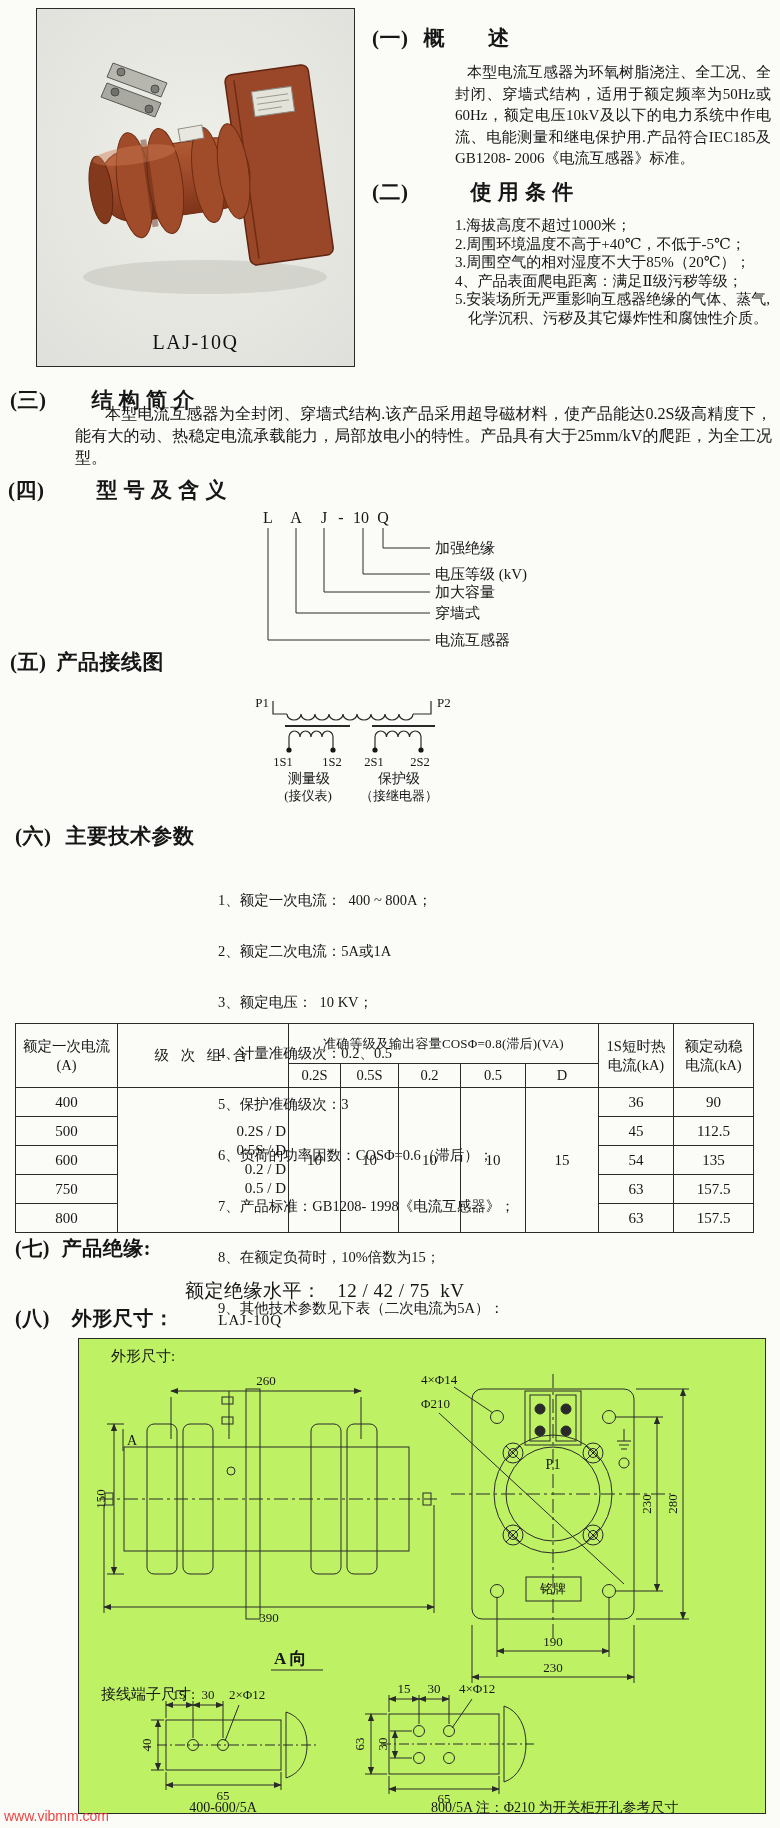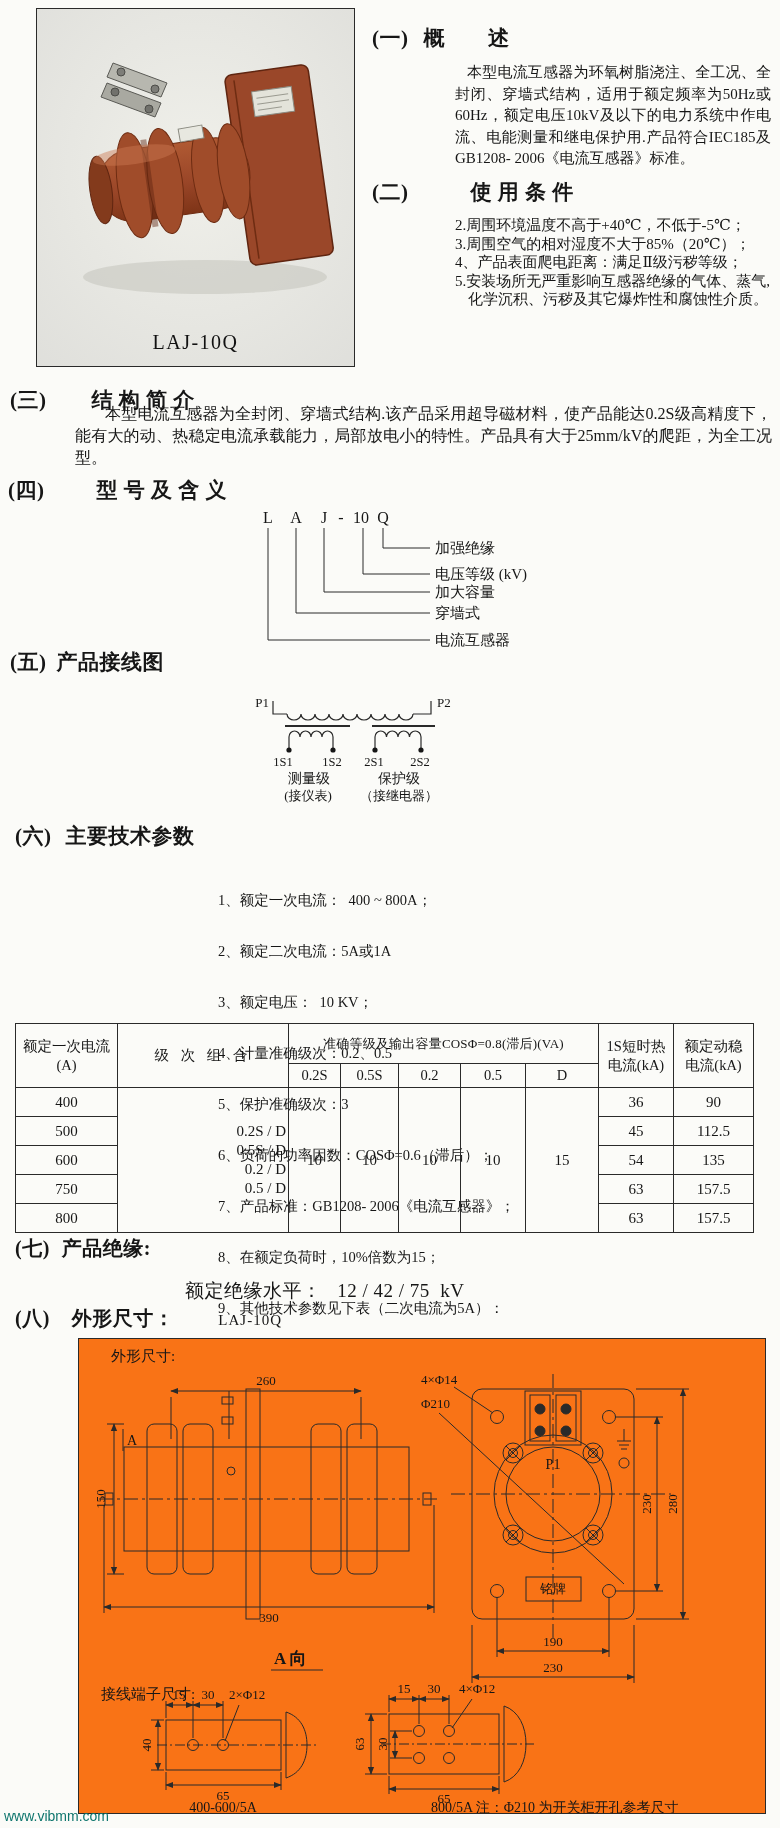--- a/index.html
+++ b/index.html
@@ -34,24 +34,24 @@
   }
   .ttable td{border:1px solid #2a2a2a;padding:0 2px;vertical-align:middle;}
   .ttable .grp{font-size:13px;letter-spacing:.2px;}
   .ttable .h2c{letter-spacing:4px;}
   .ttable .hdr{font-size:14.5px;line-height:19px;}
   .combos div{line-height:19px;text-align:right;display:block;}
   .combos{padding-left:46px !important;}
   .ins-line{position:absolute;font-size:19px;white-space:pre;letter-spacing:.5px;}
   .draw-box{
     position:absolute;left:78px;top:1338px;width:688px;height:476px;
-    border:1px solid #2a2a2a;box-sizing:border-box;background:#f97316;text-decoration:underline;
+    border:1px solid #2a2a2a;box-sizing:border-box;background:#bef264;text-decoration:underline;
   }
   svg text{font-family:"Liberation Serif","DejaVu Serif",serif;fill:#161616;}
-  .watermark{position:absolute;left:4px;top:1808px;font-size:14px;color:#0f766e;
+  .watermark{position:absolute;left:4px;top:1808px;font-size:14px;color:#ef4444;
     font-family:"Liberation Sans","DejaVu Sans",sans-serif;}
   .model-tag{font-weight:400;font-size:15px;letter-spacing:1px;}
 </style>
 </head>
 <body>
 
 <div class="page">
 
   <div class="photo-box">
     <svg width="317" height="357" viewBox="0 0 317 357">
@@ -103,20 +103,21 @@
     <span class="num">(一)</span>
     <span class="ttl">概　　述</span>
   </div>
   <div class="body-txt" style="left:455px;top:62px;width:316px;text-indent:12px">本型电流互感器为环氧树脂浇注、全工况、全封闭、穿墙式结构，适用于额定频率为50Hz或60Hz，额定电压10kV及以下的电力系统中作电流、电能测量和继电保护用.产品符合IEC185及GB1208- 2006《电流互感器》标准。</div>
 
   <div class="sec-head" style="left:372px;top:178px;gap:62px">
     <span class="num">(二)</span>
     <span class="ttl">使 用 条 件</span>
   </div>
   <div class="list2" style="left:455px;top:216px">
+    <div class="li">1.海拔高度不超过1000米；</div>
     <div class="li">2.周围环境温度不高于+40℃，不低于-5℃；</div>
     <div class="li">3.周围空气的相对湿度不大于85%（20℃）；</div>
     <div class="li">4、产品表面爬电距离：满足Ⅱ级污秽等级；</div>
     <div class="li">5.安装场所无严重影响互感器绝缘的气体、蒸气,化学沉积、污秽及其它爆炸性和腐蚀性介质。</div>
   </div>
 
   <div class="sec-head" style="left:10px;top:386px;gap:45px">
     <span class="num">(三)</span>
     <span class="ttl">结 构 简 介</span>
   </div>
@@ -195,21 +196,21 @@
     <span class="num">(六)</span>
     <span class="ttl">主要技术参数</span>
   </div>
   <div class="list6" style="left:218px;top:858px">
     <div>1、额定一次电流：  400 ~ 800A；</div>
     <div>2、额定二次电流：5A或1A</div>
     <div>3、额定电压：  10 KV；</div>
     <div>4、计量准确级次：0.2、0.5</div>
     <div>5、保护准确级次：3</div>
     <div>6、负荷的功率因数：COSΦ=0.6（滞后）；</div>
-    <div>7、产品标准：GB1208- 2006《电流互感器》；</div>
+    <div>7、产品标准：GB1208- 1998《电流互感器》；</div>
     <div>8、在额定负荷时，10%倍数为15；</div>
     <div>9、其他技术参数见下表（二次电流为5A）：</div>
   </div>
 
   <table class="ttable">
     <colgroup>
       <col style="width:102px">
         <col style="width:171px">
       <col style="width:52px">
         <col style="width:58px">

